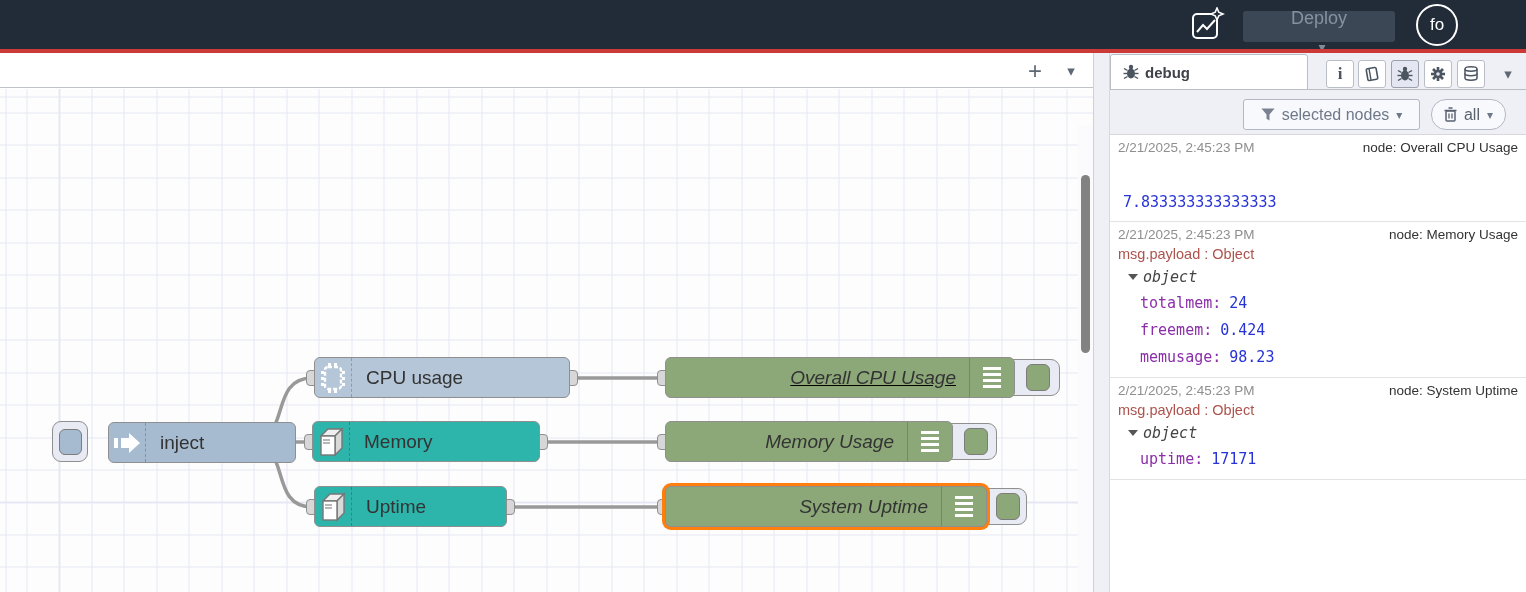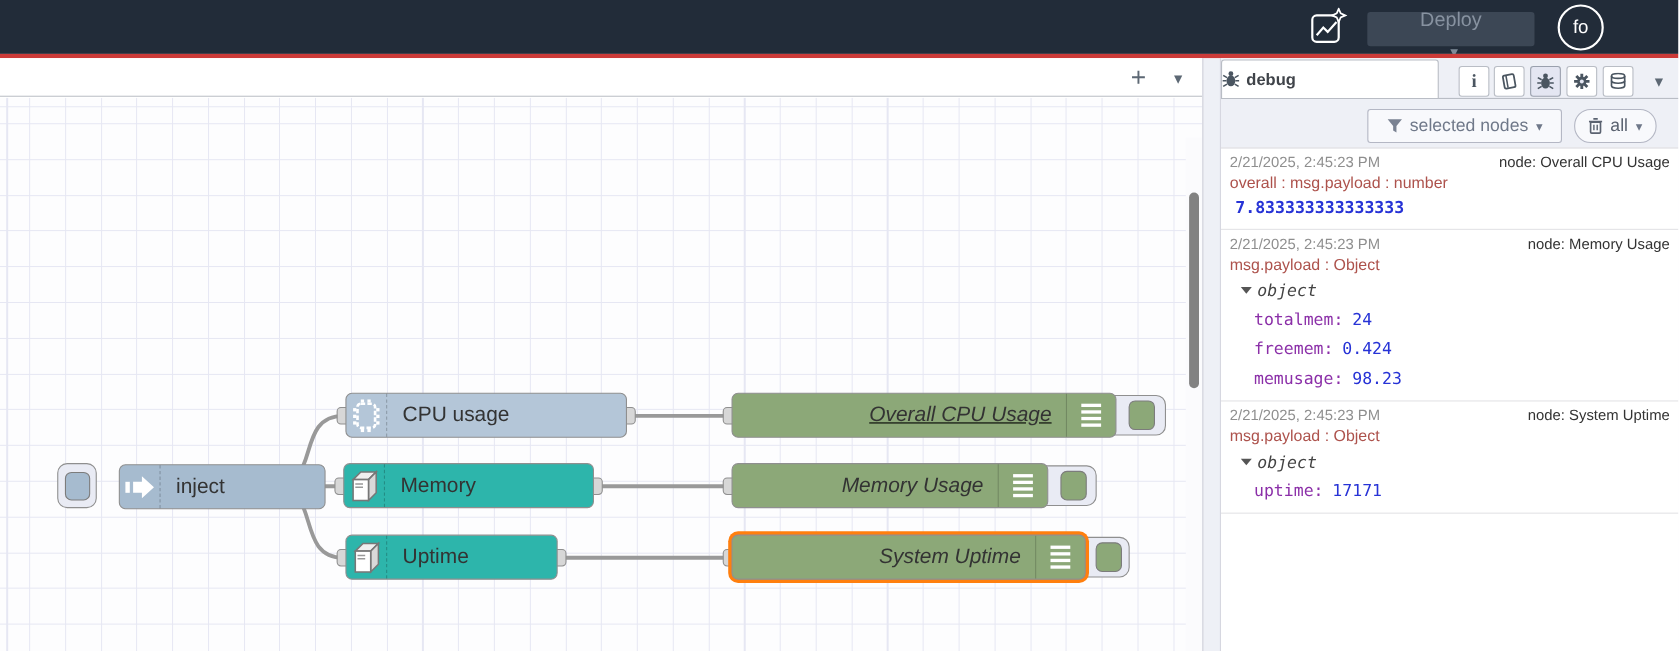--- a/index.html
+++ b/index.html
@@ -71,21 +71,21 @@
   .port { position:absolute; width:16px; height:16px; background:#d7d7d7; border:1.5px solid #8f8f8f; border-radius:4px; }
 
   
   .splitter { position:absolute; left:1093px; top:53px; width:17px; height:539px; background:#eef0f6;
               border-left:1px solid #cfd0da; border-right:1px solid #d6d7e0; }
 
   
   .sidebar { position:absolute; left:1110px; top:53px; width:416px; height:539px; background:#fff; }
   .sb-strip { position:absolute; left:0; top:0; width:416px; height:37px; background:#eef0f6; border-bottom:1px solid #b9bdc5; }
   .sb-tab { position:absolute; left:0; top:1px; width:198px; height:36px; background:#fff;
-            border:1px solid #b9bdc5; border-radius:3px 3px 0 0; display:flex; align-items:center; gap:6px; }
+            border:1px solid #b9bdc5; border-radius:3px 3px 0 0; display:flex; align-items:center; gap:6px; padding-left:12px; }
   .sb-tab .tlabel { font-size:15px; font-weight:bold; color:#3f4349; }
   .tool-btn { position:absolute; top:7px; width:28px; height:28px; background:#fff; border:1px solid #b9bdc5; border-radius:3px;
               display:flex; align-items:center; justify-content:center; color:#4a5560; }
   .tool-btn.active { background:#e4e6f2; border-color:#9aa0ad; }
   .tool-info { left:216px; font-family:"Liberation Serif", serif; font-weight:bold; font-size:17px; }
   .tool-book { left:248px; } .tool-bug { left:281px; } .tool-gear { left:314px; } .tool-db { left:347px; }
   .sb-caret { position:absolute; left:386px; top:9px; width:24px; height:24px; color:#5d6874; font-size:15px;
               display:flex; align-items:center; justify-content:center; }
 
   .filter-row { position:absolute; left:0; top:37px; width:416px; height:44px; background:#eef0f6; }
@@ -94,22 +94,22 @@
   .filter-nodes { left:133px; width:177px; }
   .filter-all { left:321px; width:75px; color:#5a6270;border-radius:15px; }
   .filter-caret { font-size:12px; color:#6f7889; }
 
   .msg-list { position:absolute; left:0; top:81px; width:416px; height:458px; background:#fff; border-top:1px solid #d7d7dd; }
   .msg { padding:3px 8px 6px 8px; border-bottom:1px solid #e3e3e6; }
   .msg-meta { display:flex; align-items:baseline; font-size:13.5px; line-height:20px; }
   .msg-ts { color:#8f8f8f; }
   .msg-src { margin-left:auto; color:#333; }
   .msg-path { font-size:14.5px; line-height:19px; color:#ad524c; }
-  .msg-value { font-family:"DejaVu Sans Mono", monospace; font-size:15px; font-weight:700; line-height:25px;
-               color:#2733d6; padding-left:5px; }
+  .msg-value { font-family:"DejaVu Sans Mono", monospace; font-size:15px; font-weight:400; line-height:25px;
+               color:#2733d6; padding-left:5px;margin-top:32px; }
   .obj-row { display:flex; align-items:center; gap:5px; line-height:26px; padding-left:10px;
              font-family:"DejaVu Sans Mono", monospace; font-size:15px; color:#444; font-style:italic; }
   .tri { width:0; height:0; border-left:5px solid transparent; border-right:5px solid transparent; border-top:6px solid #555; }
   .entry { font-family:"DejaVu Sans Mono", monospace; font-size:15px; line-height:27px; padding-left:22px; }
   .ekey { color:#8b2fa8; } .ekey::after { content:":"; color:#8b2fa8; }
   .eval { color:#2733d6; margin-left:8px; }
 </style>
 </head>
 <body>
 
@@ -360,21 +360,20 @@
       </div>
     </div>
 
     <div class="msg-list">
 
       <div class="msg">
         <div class="msg-meta">
           <span class="msg-ts">2/21/2025, 2:45:23 PM</span>
           <span class="msg-src">node: Overall CPU Usage</span>
         </div>
-        <div class="msg-path">overall : msg.payload : number</div>
         <div class="msg-value">7.833333333333333</div>
       </div>
 
       <div class="msg">
         <div class="msg-meta">
           <span class="msg-ts">2/21/2025, 2:45:23 PM</span>
           <span class="msg-src">node: Memory Usage</span>
         </div>
         <div class="msg-path">msg.payload : Object</div>
         <div class="obj-row">

